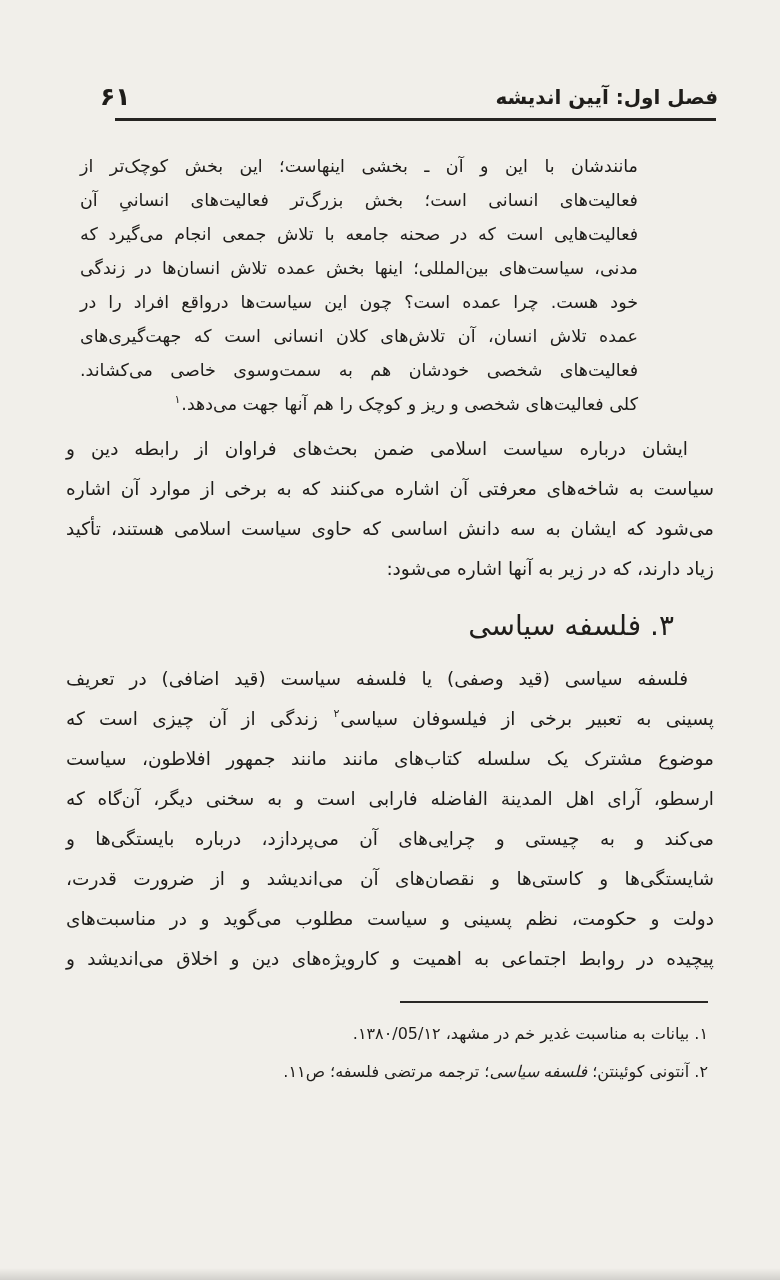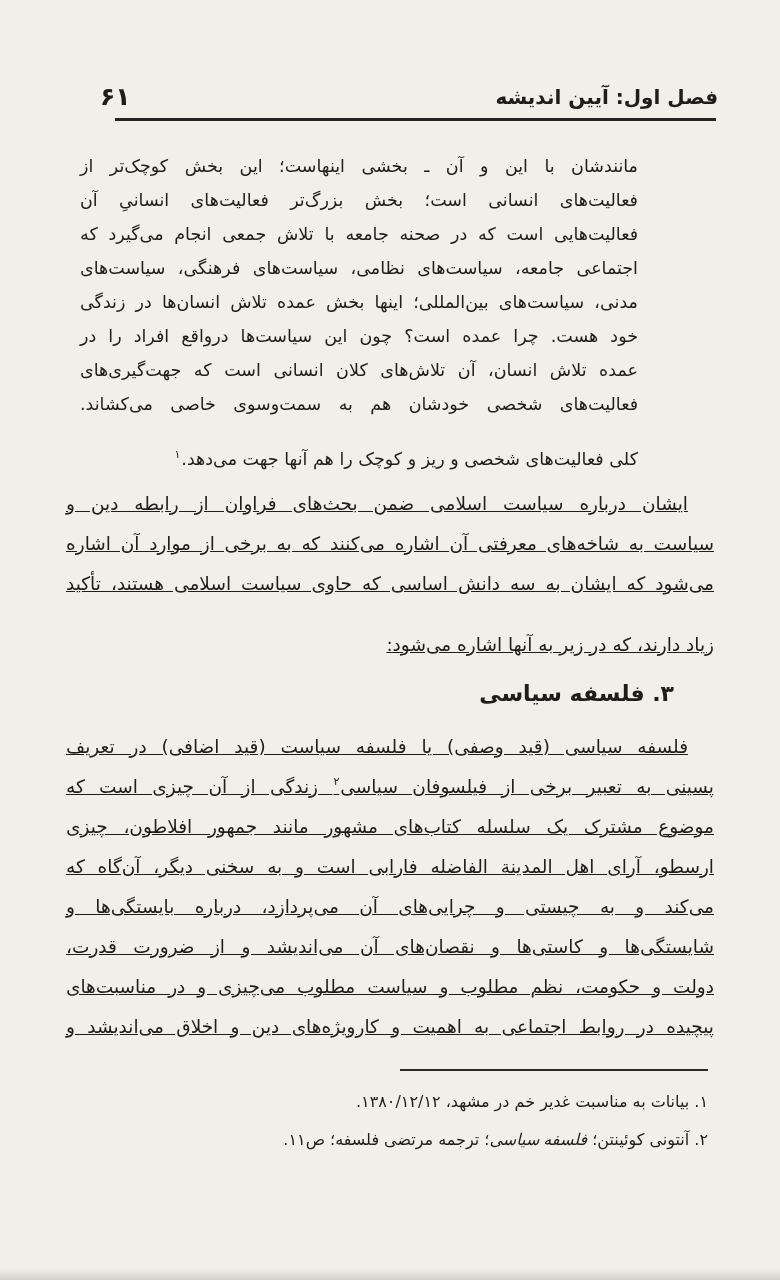--- a/index.html
+++ b/index.html
@@ -35,38 +35,38 @@
   }
   .quote{
     margin:28px 142px 0 80px;
     font-size:17.5px;
   }
   .quote .line{line-height:34px;}
   .para{
     margin:8px 66px 0 66px;
     font-size:18.5px;
   }
-  .para .line{line-height:40px;text-decoration:underline;}
+  .para .line{line-height:40px;}
   .line{
     text-align:justify;
     text-align-last:justify;
     white-space:normal;
   }
   .line.first{padding-right:26px;}
-  .line.last{text-align-last:right;margin-top:21px;}
+  .line.last{text-align-last:right;}
   sup{
     font-size:11px;
     vertical-align:super;
     line-height:0;
     padding:0 1px;
   }
   .section-heading{
-    margin:14px 106px 18px 66px;
-    font-size:22px;
-    font-weight:bold;
+    margin:22px 106px 18px 66px;
+    font-size:28px;
+    font-weight:normal;
     line-height:30px;
   }
   .para.definition{margin-top:12px;}
   .footnote-rule{
     height:2px;background:#2a2825;
     margin:22px 70px 0 0;
     width:308px;
     margin-right:72px; 
   }
   .footnotes{
@@ -85,48 +85,47 @@
     <span class="chapter-title">فصل اول: آیین اندیشه</span>
     <span class="page-number">۶۱</span>
   </div>
 
   <div class="head-rule"></div>
 
   <div class="quote">
       <div class="line"><span>مانند‌شان با این و آن ـ بخشی اینهاست؛ این بخش کوچک‌تر از</span></div>
       <div class="line"><span>فعالیت‌های انسانی است؛ بخش بزرگ‌تر فعالیت‌های انسانیِ آن</span></div>
       <div class="line"><span>فعالیت‌هایی است که در صحنه جامعه با تلاش جمعی انجام می‌گیرد که</span></div>
-      <div class="line"><span>اجتماعی جامعه، سیاست‌های نظامی، سیاست‌های فرهنگی، سیاست‌های</span></div>
       <div class="line"><span>مدنی، سیاست‌های بین‌المللی؛ اینها بخش عمده تلاش انسان‌ها در زندگی</span></div>
       <div class="line"><span>خود هست. چرا عمده است؟ چون این سیاست‌ها درواقع افراد را در</span></div>
       <div class="line"><span>عمده تلاش انسان، آن تلاش‌های کلان انسانی است که جهت‌گیری‌های</span></div>
       <div class="line"><span>فعالیت‌های شخصی خودشان هم به سمت‌وسوی خاصی می‌کشاند.</span></div>
       <div class="line last"><span>کلی فعالیت‌های شخصی و ریز و کوچک را هم آنها جهت می‌دهد.</span><sup>۱</sup></div>
     </div>
 
   <div class="para intro">
       <div class="line first"><span>ایشان درباره سیاست اسلامی ضمن بحث‌های فراوان از رابطه دین و</span></div>
       <div class="line"><span>سیاست به شاخه‌های معرفتی آن اشاره می‌کنند که به برخی از موارد آن اشاره</span></div>
       <div class="line"><span>می‌شود که ایشان به سه دانش اساسی که حاوی سیاست اسلامی هستند، تأکید</span></div>
       <div class="line last"><span>زیاد دارند، که در زیر به آنها اشاره می‌شود:</span></div>
     </div>
 
   <h2 class="section-heading">۳. فلسفه سیاسی</h2>
 
   <div class="para definition">
       <div class="line first"><span>فلسفه سیاسی (قید وصفی) یا فلسفه سیاست (قید اضافی) در تعریف</span></div>
       <div class="line"><span>پسینی به تعبیر برخی از فیلسوفان سیاسی</span><sup>۲</sup><span> زندگی از آن چیزی است که</span></div>
-      <div class="line"><span>موضوع مشترک یک سلسله کتاب‌های مشهور مانند جمهور افلاطون، چیزی</span></div>
+      <div class="line"><span>موضوع مشترک یک سلسله کتاب‌های مانند مانند جمهور افلاطون، سیاست</span></div>
       <div class="line"><span>ارسطو، آرای اهل المدینة الفاضله فارابی است و به سخنی دیگر، آن‌گاه که</span></div>
       <div class="line"><span>می‌کند و به چیستی و چرایی‌های آن می‌پردازد، درباره بایستگی‌ها و</span></div>
       <div class="line"><span>شایستگی‌ها و کاستی‌ها و نقصان‌های آن می‌اندیشد و از ضرورت قدرت،</span></div>
-      <div class="line"><span>دولت و حکومت، نظم مطلوب و سیاست مطلوب می‌چیزی و در مناسبت‌های</span></div>
+      <div class="line"><span>دولت و حکومت، نظم پسینی و سیاست مطلوب می‌گوید و در مناسبت‌های</span></div>
       <div class="line"><span>پیچیده در روابط اجتماعی به اهمیت و کارویژه‌های دین و اخلاق می‌اندیشد و</span></div>
     </div>
 
   <div class="footnote-rule"></div>
 
   <div class="footnotes">
-      <div class="footnote"><span>۱. بیانات به مناسبت غدیر خم در مشهد، ۱۳۸۰/۱۲/۱۲.</span></div>
+      <div class="footnote"><span>۱. بیانات به مناسبت غدیر خم در مشهد، ۱۳۸۰/05/۱۲.</span></div>
       <div class="footnote"><span>۲. آنتونی کوئینتن؛ </span><em>فلسفه سیاسی</em><span>؛ ترجمه مرتضی فلسفه؛ ص۱۱.</span></div>
     </div>
 
 </div>
 
 </body></html>

